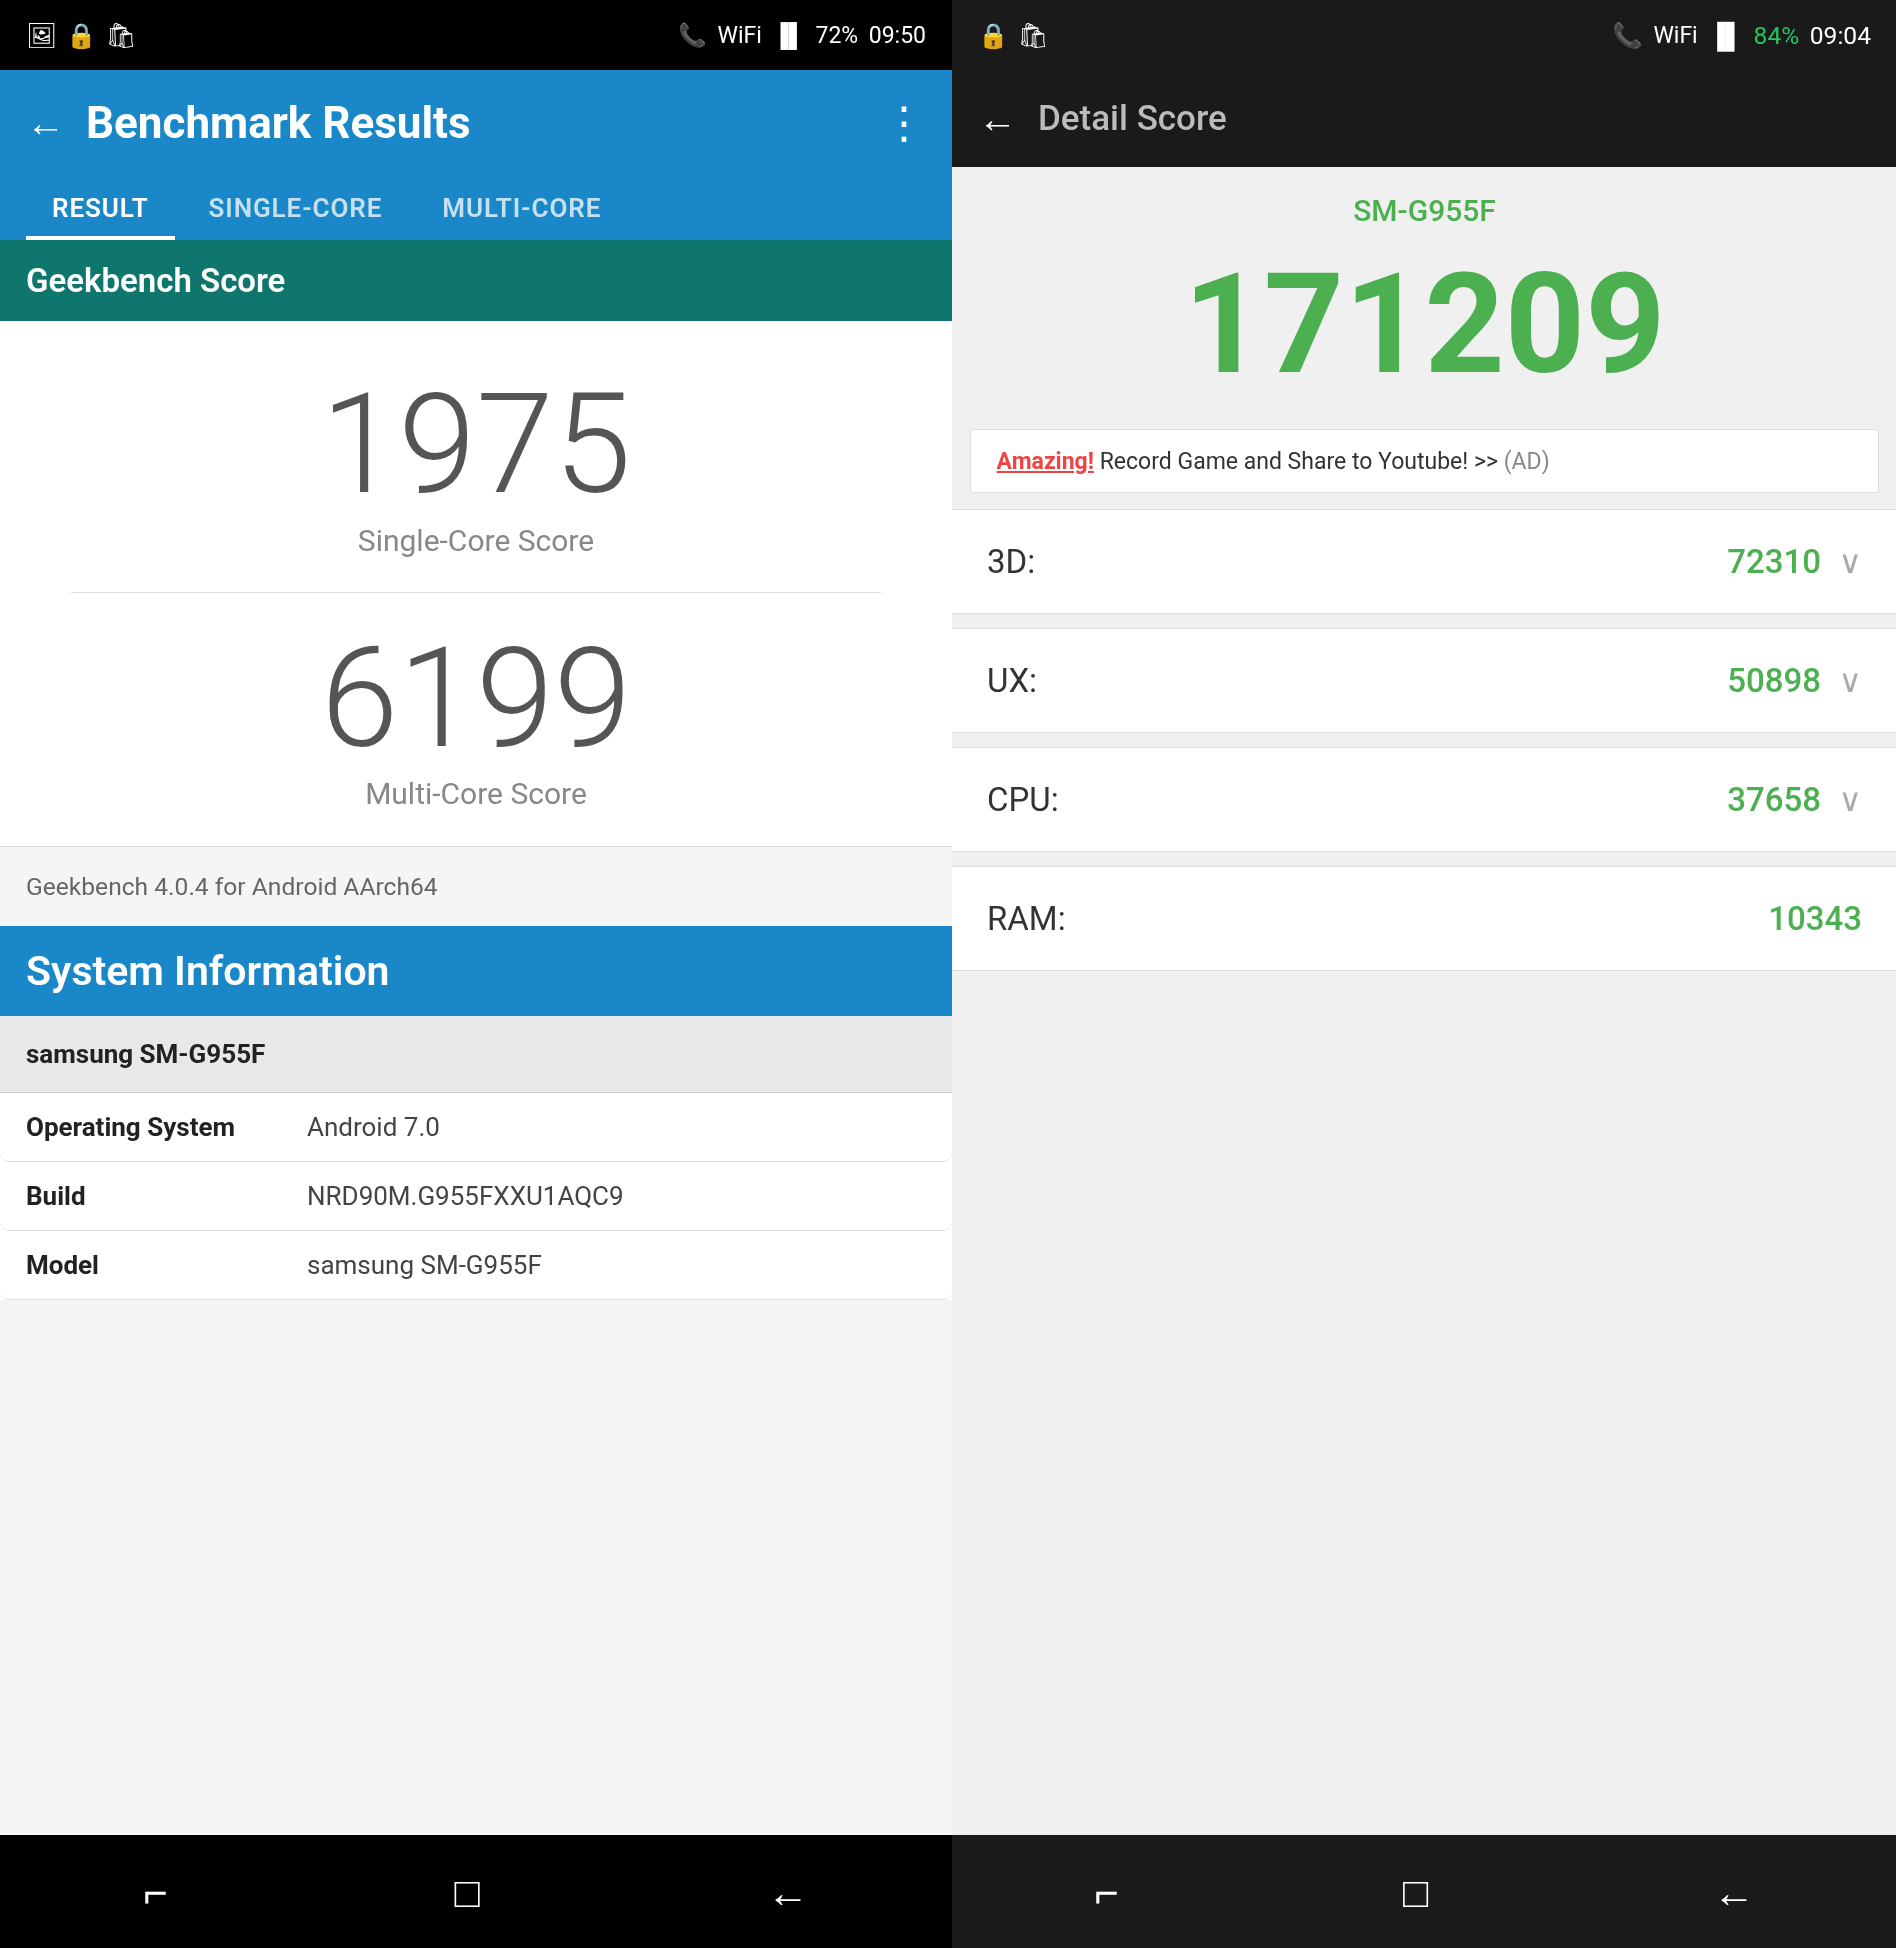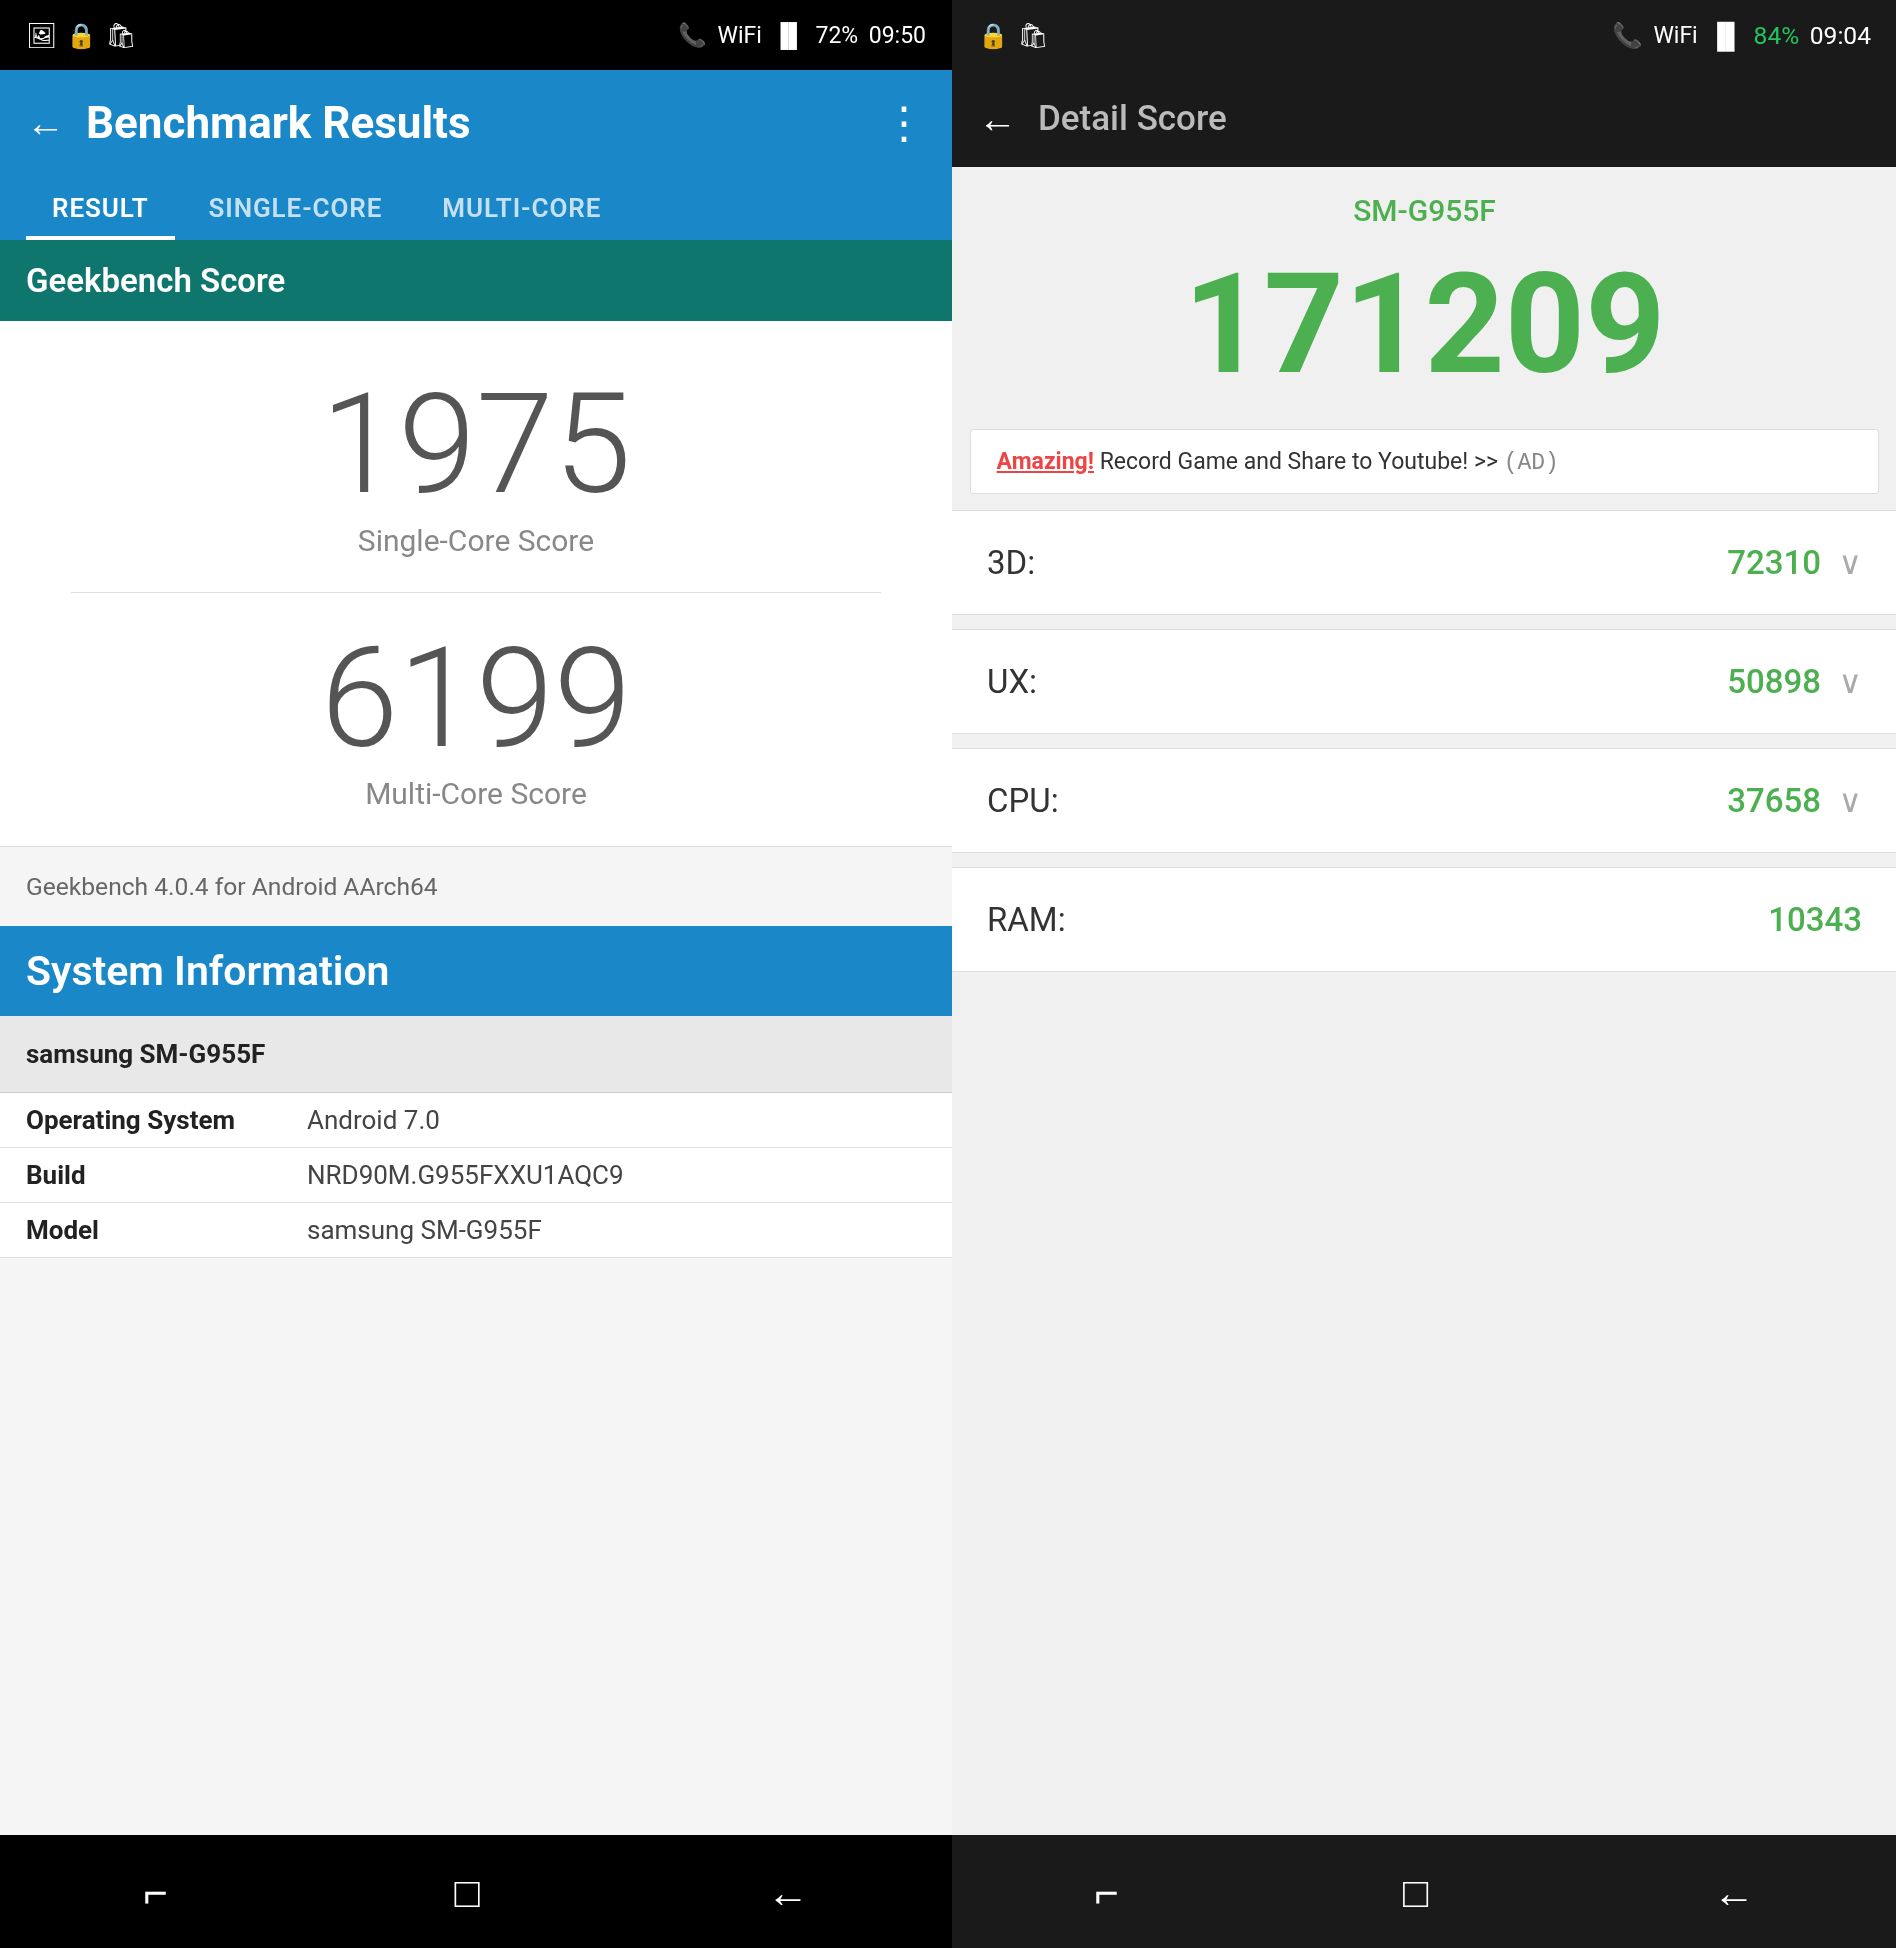--- a/index.html
+++ b/index.html
@@ -165,23 +165,24 @@
     }
 
     .sys-info-table {
       background: #fff;
       display: flex;
       flex-direction: column;
     }
     .sys-info-row {
       display: flex;
       flex-direction: row;
-      padding: 12px 26px;
+      padding: 19px 26px;
       border-bottom: 0.9px solid #e0e0e0;
       align-items: flex-start;
+      border-radius: 9px;
     }
     .sys-info-key {
       font-size: 26px;
       font-weight: bold;
       color: #222;
       width: 281px;
       flex-shrink: 0;
     }
     .sys-info-val {
       font-size: 26px;
@@ -285,21 +286,20 @@
     .ad-amazing {
       color: #ef4444;
       font-weight: bold;
       text-decoration: underline;
     }
     .ad-text {
       color: #333;
     }
     .ad-label {
       color: #888;
-      font-family: Liberation Mono, monospace;
     }
 
     .score-card {
       background: #fff;
       margin: 7px 0;
       padding: 32px 35px;
       display: flex;
       align-items: center;
       justify-content: space-between;
       border-top: 0.9px solid #ddd;

